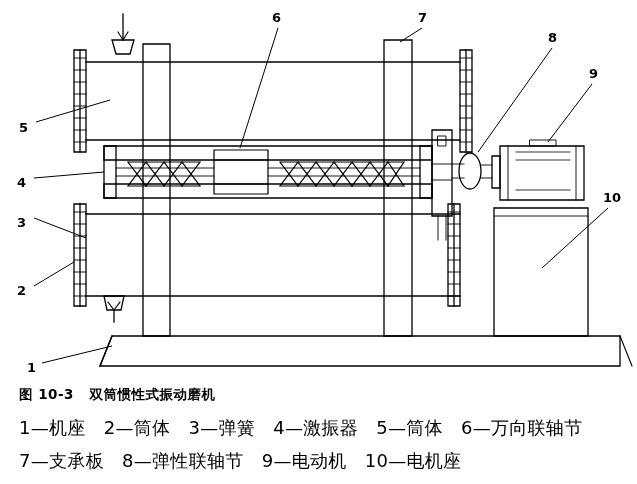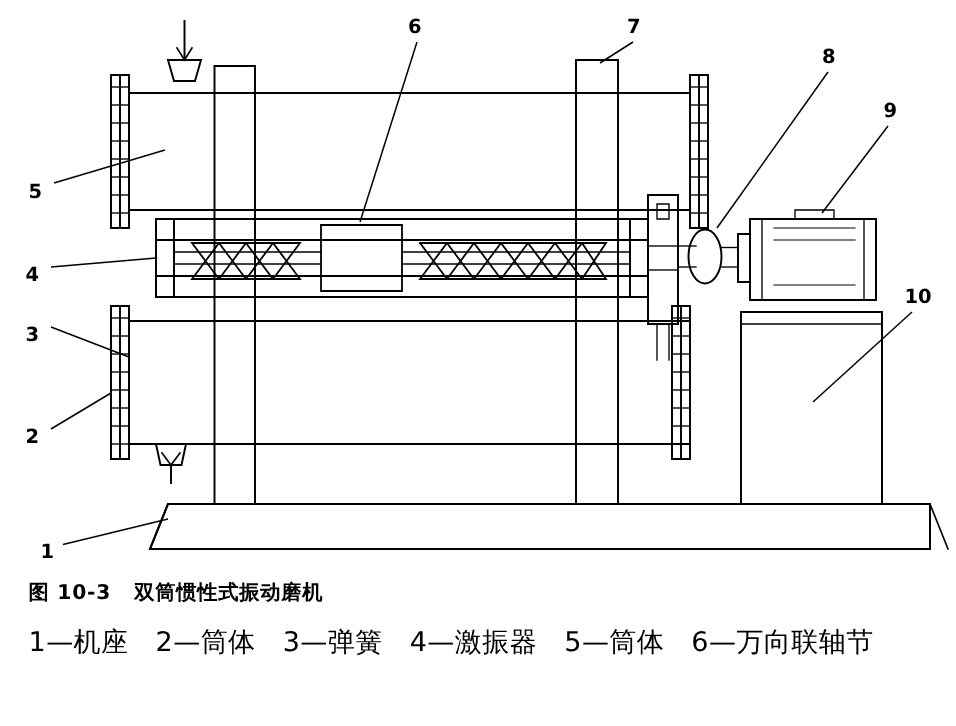--- a/index.html
+++ b/index.html
@@ -240,13 +240,14 @@
     <text class="lbl" x="589" y="78">9</text>
     <text class="lbl" x="603" y="202">10</text>
   </g>
 
 </svg>
 </div>
 
 <div class="caption-block">
   <p class="fig-title">图 10-3   双筒惯性式振动磨机</p>
   <p class="legend-line">1—机座   2—筒体   3—弹簧   4—激振器   5—筒体   6—万向联轴节</p>
+  <p class="legend-line">7—支承板   8—弹性联轴节   9—电动机   10—电机座</p>
 </div>
 
 </body></html>

